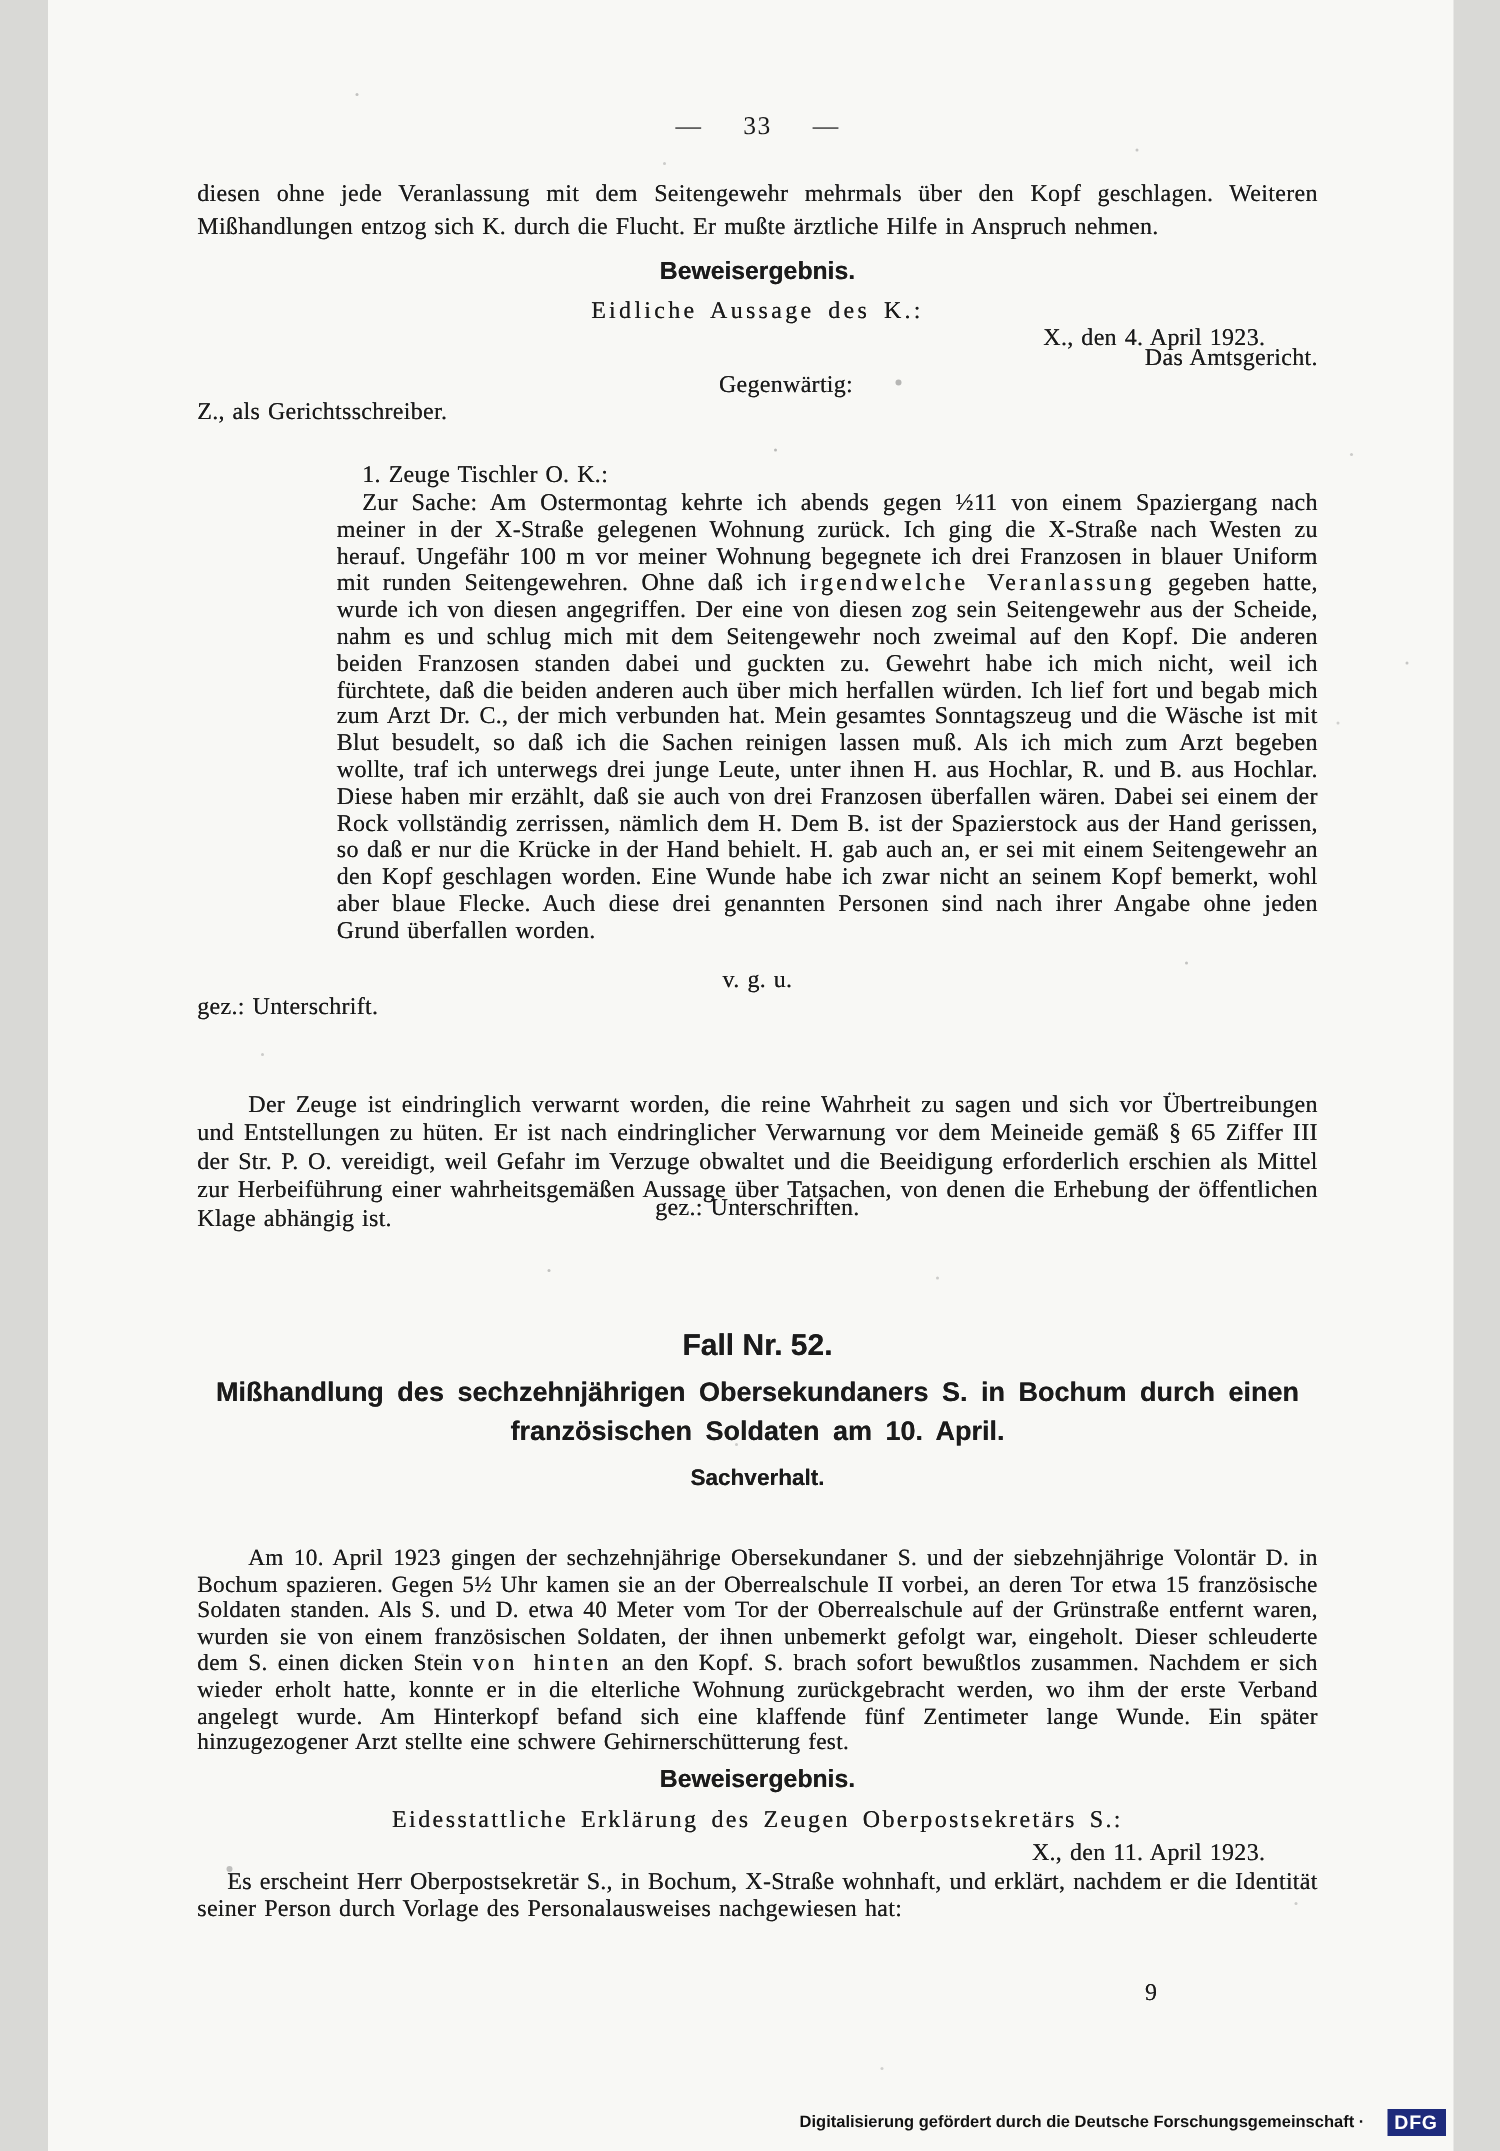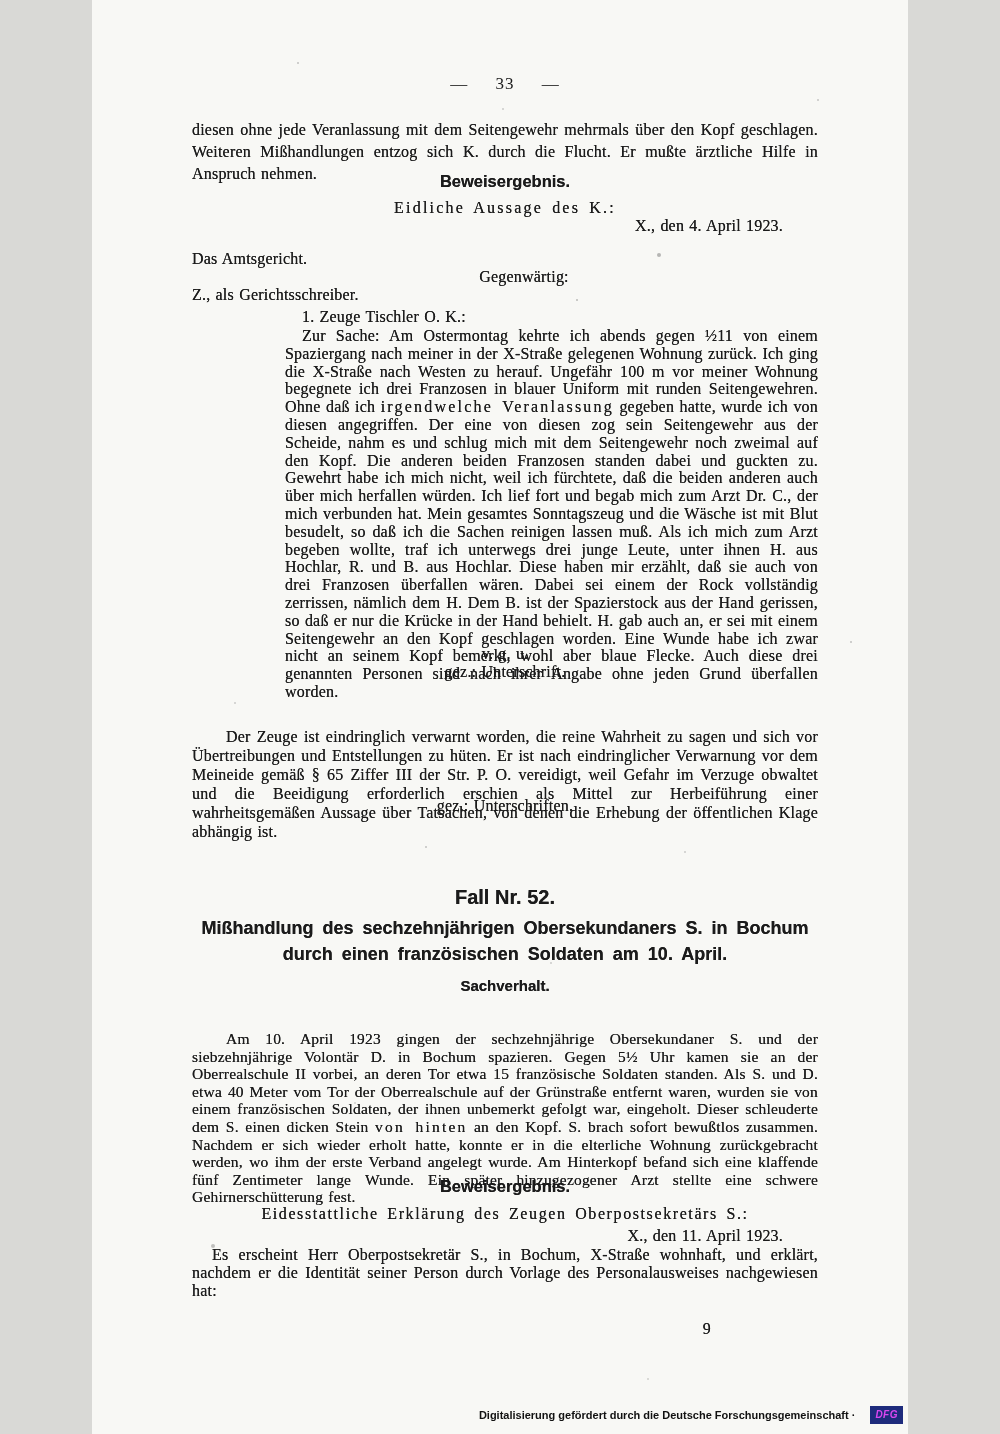--- a/index.html
+++ b/index.html
@@ -1,18 +1,18 @@
 <!DOCTYPE html>
 <html><head>
 <meta charset="utf-8">
 <style>
   html,body{margin:0;padding:0;background:#d9d9d6;}
   .page{
     position:relative;
-    width:816px;height:1434px;
+    width:937px;height:1434px;
     margin:0 auto;
     background:#f8f8f5;
     font-family:"Liberation Serif","DejaVu Serif",serif;
     color:#1b1b1b;
     overflow:hidden;
   }
   .blk{position:absolute;left:100px;right:90px;}
   .txt{
     font-size:16px;line-height:18.8px;
     letter-spacing:.2px;word-spacing:1px;
@@ -56,23 +56,23 @@
       555px 1378px 0 0 rgba(70,70,70,.22);
   }
   .footer{
     position:absolute;top:1406px;right:5px;
     display:flex;align-items:center;gap:15px;
     font-family:"Liberation Sans","DejaVu Sans",sans-serif;
     font-size:11px;font-weight:bold;color:#111;
   }
   .dfg{
     display:inline-block;
-    background:#1e2b7c;color:#d946ef;
-    font-style:italic;font-weight:bold;
-    font-size:10px;line-height:17px;
+    background:#1e2b7c;color:#ffffff;
+    font-weight:bold;
+    font-size:13px;line-height:17px;
     padding:0 5px 1px 5px;
     letter-spacing:.5px;
   }
 </style>
 </head>
 <body>
 
 <div class="page">
 
   <div class="speck"></div>
@@ -81,32 +81,32 @@
 
   <div class="blk txt" style="top:119px;line-height:22px;">diesen ohne jede Veranlassung mit dem Seitengewehr mehrmals über den Kopf geschlagen. Weiteren Mißhandlungen entzog sich K. durch die Flucht. Er mußte ärztliche Hilfe in Anspruch nehmen.</div>
 
   <div class="blk center hsans" style="top:172px;font-size:16.5px;">Beweisergebnis.</div>
 
   <div class="blk center txt sperr" style="top:199px;text-align:center;">Eidliche Aussage des K.:</div>
 
   <div class="blk txt right" style="top:217px;right:125px;text-align:right;">X., den 4. April 1923.</div>
 
   <div class="blk" style="top:230px;">
-    <div class="txt courtline" style="text-align:left;margin-top:20px;">Das Amtsgericht.</div>
+    <div class="txt courtline" style="text-align:right;">Das Amtsgericht.</div>
     <div class="txt courtline" style="text-align:center;padding-left:38px;">Gegenwärtig:</div>
     <div class="txt courtline" style="text-align:left;">Z., als Gerichtsschreiber.</div>
   </div>
 
   <div class="blk txt" style="top:308px;left:210px;text-align:left;">1. Zeuge Tischler O. K.:</div>
 
   <div class="blk txt" style="top:327px;left:193px;line-height:17.8px;text-indent:17px;"><span>Zur Sache: Am Ostermontag kehrte ich abends gegen ½11 von einem Spaziergang nach meiner in der X-Straße gelegenen Wohnung zurück. Ich ging die X-Straße nach Westen zu herauf. Ungefähr 100 m vor meiner Wohnung begegnete ich drei Franzosen in blauer Uniform mit runden Seitengewehren. Ohne daß ich </span><span class="sperr">irgendwelche Veranlassung</span><span> gegeben hatte, wurde ich von diesen angegriffen. Der eine von diesen zog sein Seitengewehr aus der Scheide, nahm es und schlug mich mit dem Seitengewehr noch zweimal auf den Kopf. Die anderen beiden Franzosen standen dabei und guckten zu. Gewehrt habe ich mich nicht, weil ich fürchtete, daß die beiden anderen auch über mich herfallen würden. Ich lief fort und begab mich zum Arzt Dr. C., der mich verbunden hat. Mein gesamtes Sonntagszeug und die Wäsche ist mit Blut besudelt, so daß ich die Sachen reinigen lassen muß. Als ich mich zum Arzt begeben wollte, traf ich unterwegs drei junge Leute, unter ihnen H. aus Hochlar, R. und B. aus Hochlar. Diese haben mir erzählt, daß sie auch von drei Franzosen überfallen wären. Dabei sei einem der Rock vollständig zerrissen, nämlich dem H. Dem B. ist der Spazierstock aus der Hand gerissen, so daß er nur die Krücke in der Hand behielt. H. gab auch an, er sei mit einem Seitengewehr an den Kopf geschlagen worden. Eine Wunde habe ich zwar nicht an seinem Kopf bemerkt, wohl aber blaue Flecke. Auch diese drei genannten Personen sind nach ihrer Angabe ohne jeden Grund überfallen worden.</span></div>
 
   <div class="blk txt center" style="top:645px;text-align:center;">v. g. u.</div>
 
-  <div class="blk txt center" style="top:663px;text-align:center;">gez.: Unterschrift.</div>
+  <div class="blk txt center" style="top:663px;text-align:left;">gez.: Unterschrift.</div>
 
   <div class="blk txt indent34" style="top:695px;line-height:19px;">Der Zeuge ist eindringlich verwarnt worden, die reine Wahrheit zu sagen und sich vor Übertreibungen und Entstellungen zu hüten. Er ist nach eindringlicher Verwarnung vor dem Meineide gemäß § 65 Ziffer III der Str. P. O. vereidigt, weil Gefahr im Verzuge obwaltet und die Beeidigung erforderlich erschien als Mittel zur Herbeiführung einer wahrheitsgemäßen Aussage über Tatsachen, von denen die Erhebung der öffentlichen Klage abhängig ist.</div>
 
   <div class="blk txt center" style="top:797px;text-align:center;">gez.: Unterschriften.</div>
 
   <div class="blk center hsans" style="top:886px;font-size:20px;">Fall Nr. 52.</div>
 
   <div class="blk center hsans" style="top:915px;font-size:18px;line-height:26px;word-spacing:4px;">Mißhandlung des sechzehnjährigen Obersekundaners S. in Bochum durch einen französischen Soldaten am 10. April.</div>
 
   <div class="blk center hsans" style="top:977px;font-size:15px;">Sachverhalt.</div>

